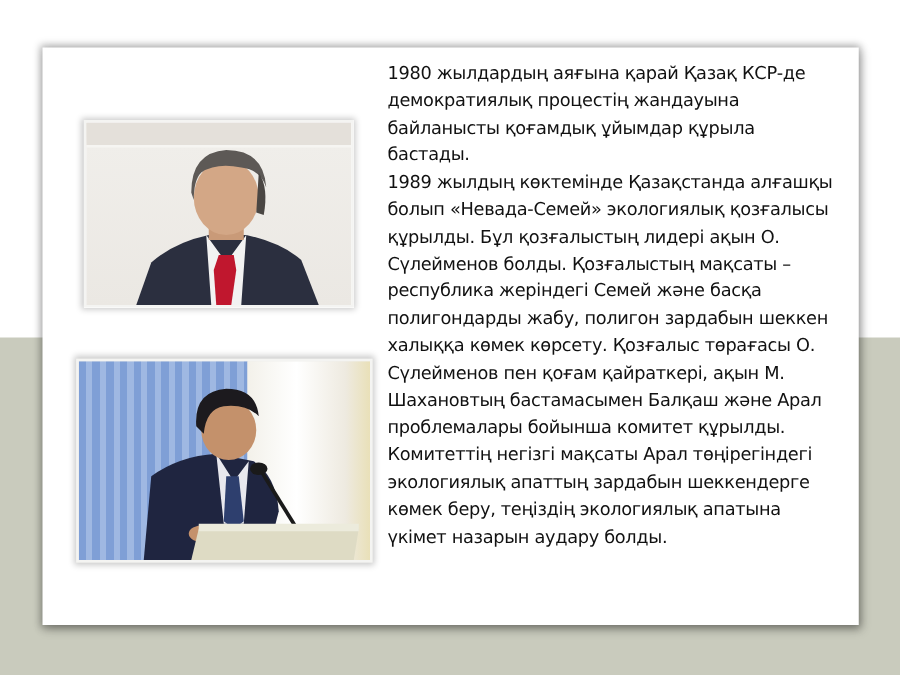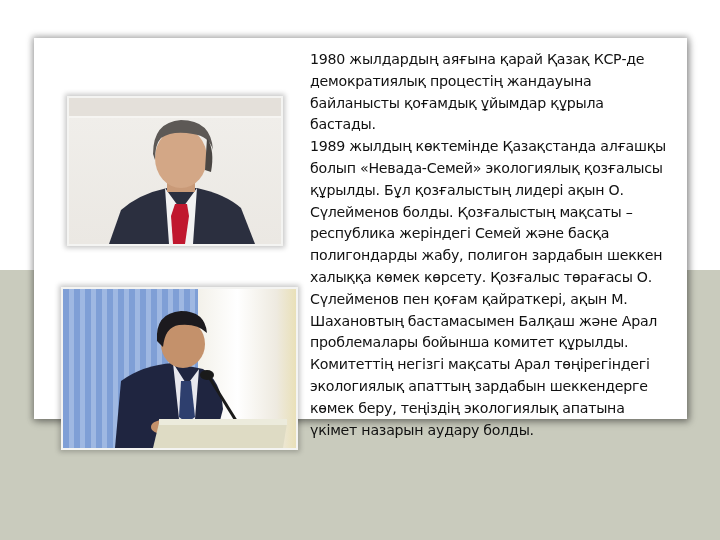--- a/index.html
+++ b/index.html
@@ -20,21 +20,21 @@
       top: 270px;
       width: 720px;
       height: 270px;
       background: #c9cbbd;
     }
     .card {
       position: absolute;
       left: 34px;
       top: 38px;
       width: 653px;
-      height: 381px;
+      height: 462px;
       background: #ffffff;
       box-shadow: 0 0 6px 2px rgba(0,0,0,0.28), 2px 3px 8px rgba(0,0,0,0.25);
     }
     .photo {
       position: absolute;
       overflow: hidden;
       box-shadow: 0 0 5px 2px rgba(0,0,0,0.22);
       border: 2px solid #f4f4f2;
       box-sizing: border-box;
     }

